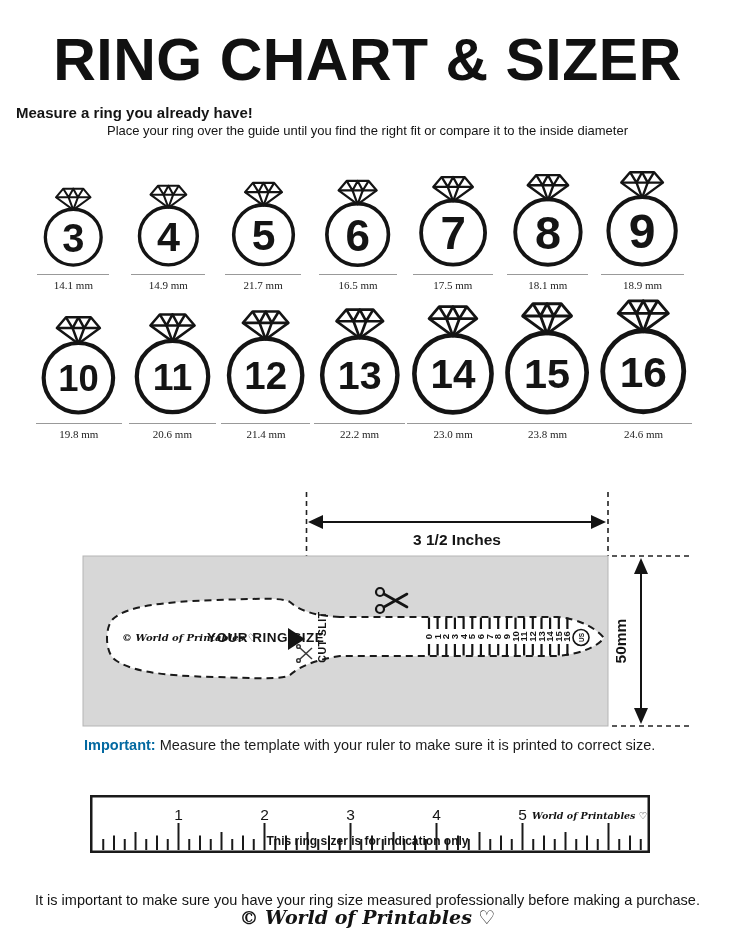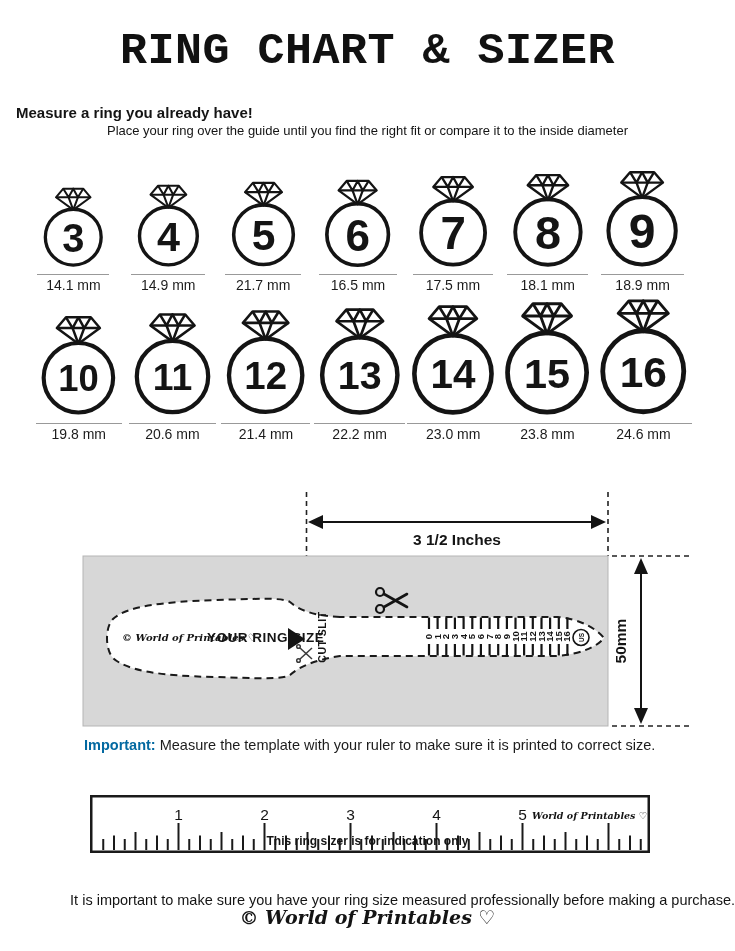--- a/index.html
+++ b/index.html
@@ -1,33 +1,33 @@
 <!DOCTYPE html>
 <html><head>
 <meta charset="utf-8">
 <style>
   html,body{margin:0;padding:0;background:#fff;}
   .page{position:relative;width:735px;height:951px;background:#ffffff;overflow:hidden;
         font-family:"Liberation Sans",sans-serif;color:#141414;}
   .title{position:absolute;top:26px;left:0;width:100%;text-align:center;
-         font-size:45px;font-weight:bold;letter-spacing:.5px;color:#111;font-family:Liberation Mono, monospace;}
+         font-size:59px;font-weight:bold;letter-spacing:.5px;color:#111;}
   .subtitle{position:absolute;top:104px;left:16px;width:100%;text-align:left;
             font-size:15px;font-weight:bold;}
   .instruction{position:absolute;top:123px;left:0;width:100%;text-align:center;font-size:13px;}
   .ring-row{position:absolute;display:flex;align-items:flex-end;}
   .ring-row-1{left:26px;top:169px;width:664px;}
   .ring-row-2{left:32px;top:297px;width:660px;}
   .ring-col{flex:1;display:flex;flex-direction:column;align-items:center;}
   .ring-line{height:1px;background:#999;margin-top:6px;}
-  .ring-mm{margin-top:3px;font-size:14px;line-height:14px;color:#1c1c1c;}
+  .ring-mm{margin-top:3px;font-size:11px;line-height:14px;color:#1c1c1c;font-family:Liberation Serif, serif;}
   .important{position:absolute;left:84px;top:737px;font-size:14.5px;color:#1c1c1c;}
   .important b{color:#0369a1;}
   .footer-bold{position:absolute;top:834px;left:0;width:100%;text-align:center;
                font-size:12px;font-weight:bold;}
-  .footer-text{position:absolute;top:892px;left:0;width:100%;text-align:right;font-size:14.5px;}
+  .footer-text{position:absolute;top:892px;left:0;width:100%;text-align:center;font-size:14.5px;}
   .brand-script{position:absolute;top:906px;left:0;width:100%;text-align:center;
                 font-family:"DejaVu Serif",serif;font-style:italic;font-weight:bold;font-size:19px;}
   svg text{font-family:"Liberation Sans",sans-serif;}
   .script-svg{font-family:"DejaVu Serif",serif;font-style:italic;font-weight:bold;}
 </style>
 </head>
 <body>
 
 <div class="page">
 

